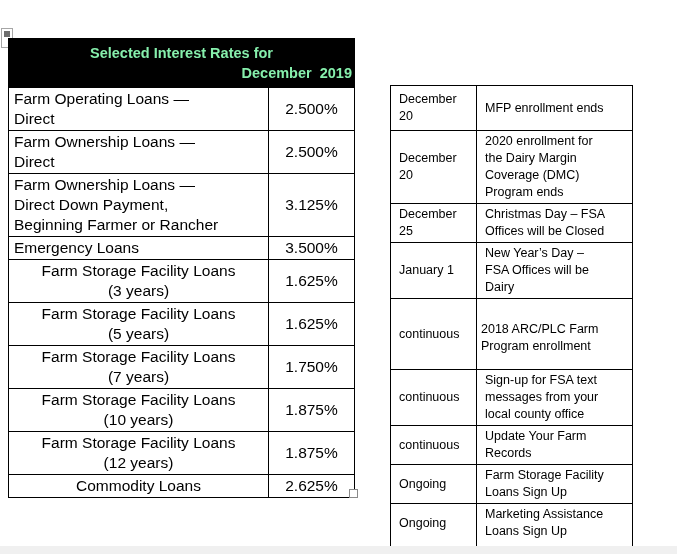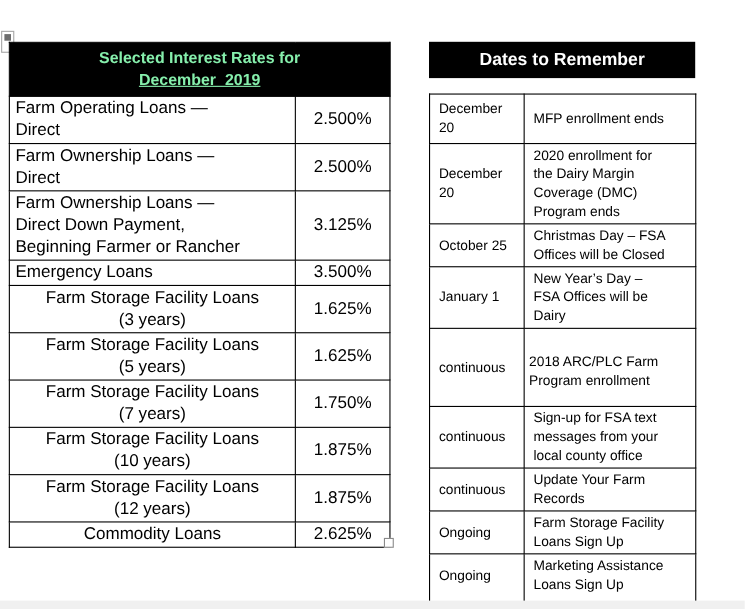--- a/index.html
+++ b/index.html
@@ -26,21 +26,21 @@
   }
 
   table { border-collapse:collapse; table-layout:fixed; }
 
   
   .rates { position:absolute; left:8px; top:38px; width:346px; }
   .rates th {
     background:#000; color:#86efac; font-weight:bold; font-size:14.5px;
     line-height:20px; padding:4px 2px; border:1px solid #000; text-align:center;
   }
-  .rates th .title-line2 { text-decoration:underline; white-space:pre; }
+  .rates th .title-line2 { white-space:pre;text-align:right; }
   .rates td {
     border:1px solid #000; font-size:15.5px; line-height:20px;
     padding:1px 5px; vertical-align:middle; white-space:pre-line;
     background:#fff;
   }
   .rates col.c-label { width:260px; }
   .rates col.c-rate  { width:86px; }
   .rates td.rate { text-align:center; padding:1px 2px; }
   .rates tr.center td.label { text-align:center; }
 
@@ -138,41 +138,40 @@
       </tr>
       <tr class="center">
         <td class="label">Commodity Loans</td>
         <td class="rate">2.625%</td>
       </tr>
     </tbody>
   </table>
 
   <div class="resize-handle"></div>
 
-  <div class="dates-header">Dates to Remember</div>
 
   <table class="dates">
     <colgroup>
         <col class="c-date">
         <col class="c-event">
       </colgroup>
     <tbody>
       <tr class="r1">
         <td class="date">December 20</td>
         <td class="event">MFP enrollment ends</td>
       </tr>
       <tr class="r2">
         <td class="date">December 20</td>
         <td class="event">2020 enrollment for
 the Dairy Margin
 Coverage (DMC)
 Program ends</td>
       </tr>
       <tr class="r3">
-        <td class="date">October 25</td>
+        <td class="date">December 25</td>
         <td class="event">Christmas Day – FSA
 Offices will be Closed</td>
       </tr>
       <tr class="r4">
         <td class="date">January 1</td>
         <td class="event">New Year’s Day –
 FSA Offices will be
 Dairy</td>
       </tr>
       <tr class="r5">

